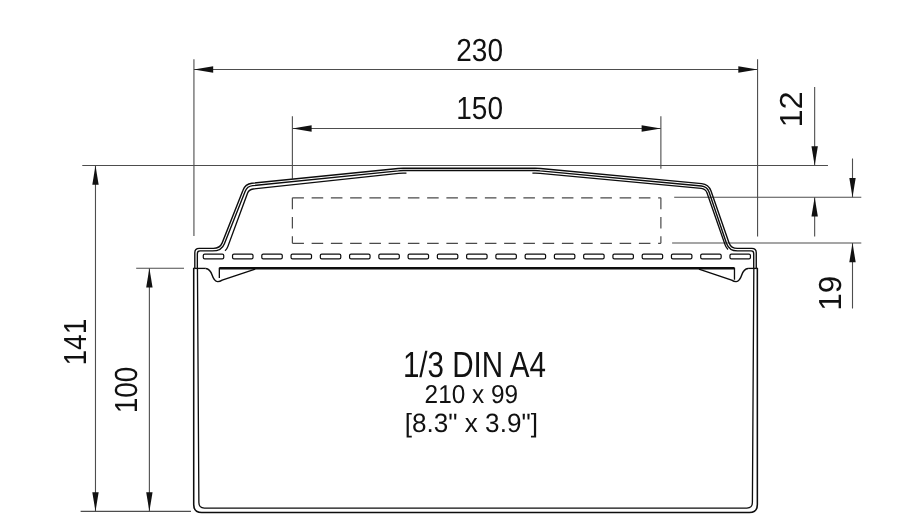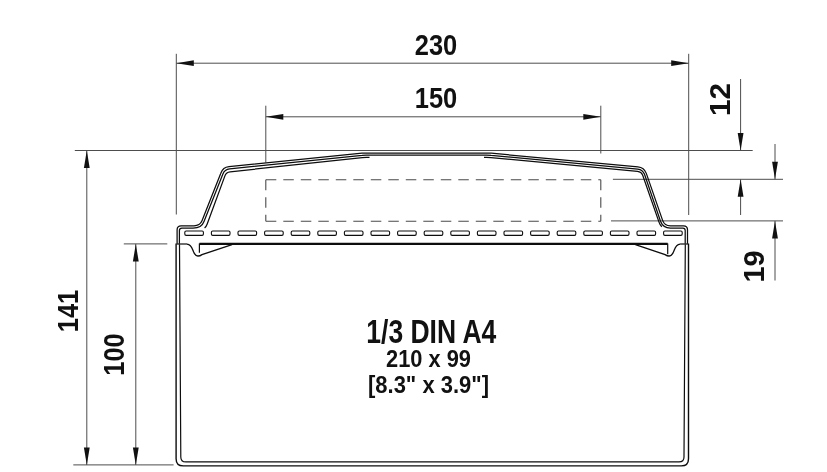--- a/index.html
+++ b/index.html
@@ -1,16 +1,16 @@
 <!DOCTYPE html>
 <html><head>
 <meta charset="utf-8">
 <style>
   html,body{margin:0;padding:0;background:#fff;}
-  .wrap{width:827px;height:472px;position:relative;overflow:hidden;background:#fff;font-weight:bold;}
+  .wrap{width:827px;height:472px;position:relative;overflow:hidden;background:#fff;}
   svg{display:block;}
   text{font-family:"Liberation Sans", sans-serif;fill:#111;}
 </style>
 </head>
 <body>
 <div class="wrap">
 <svg width="827" height="472" viewBox="0 0 827 472">
 
   <rect x="0" y="0" width="827" height="472" fill="#ffffff"></rect>
 

